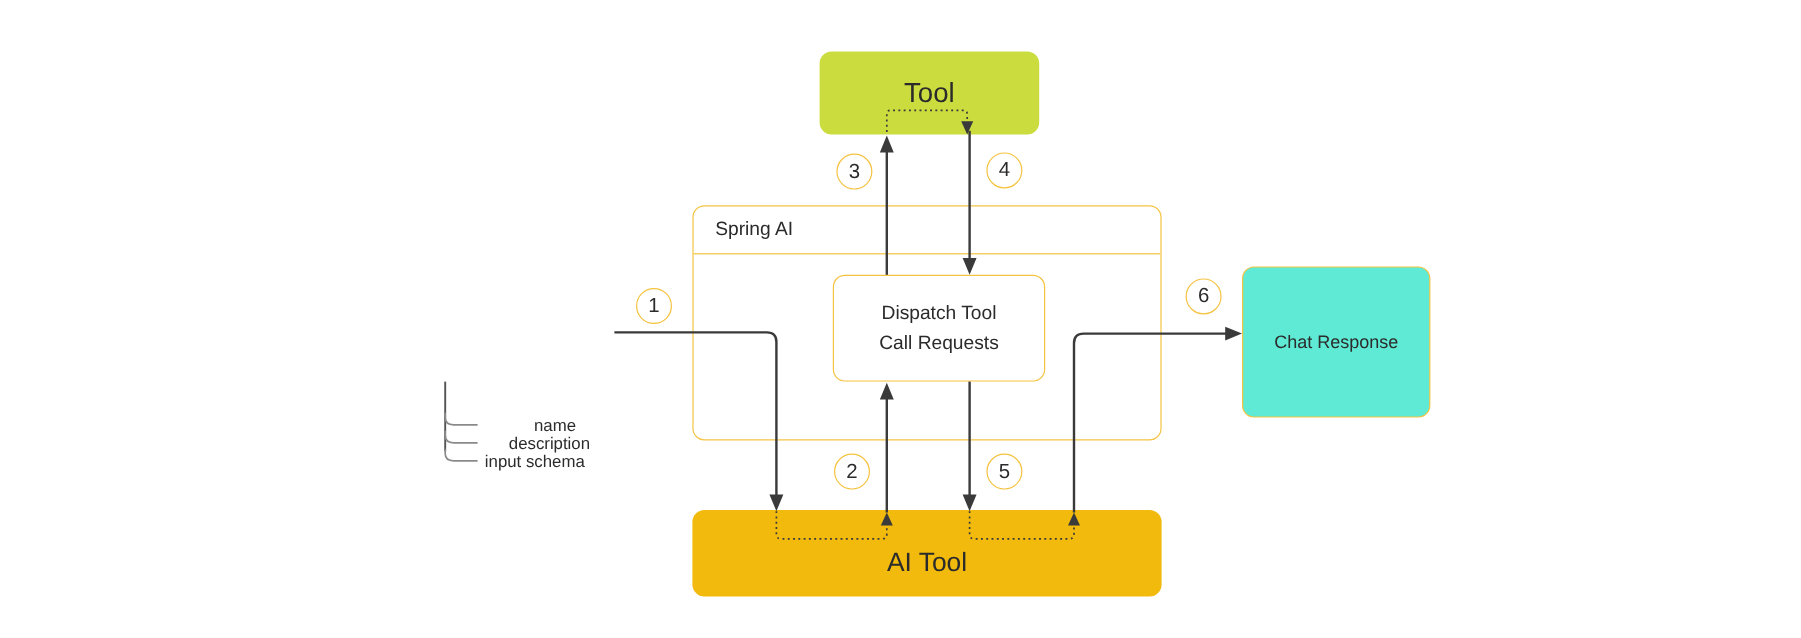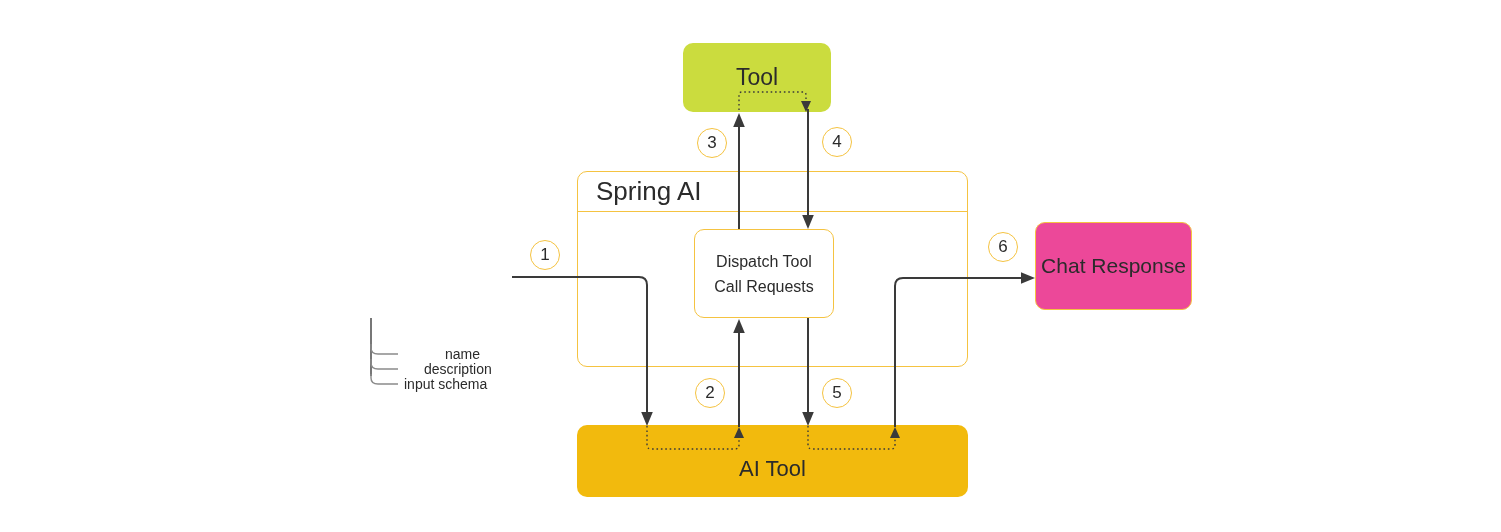--- a/index.html
+++ b/index.html
@@ -19,44 +19,44 @@
     overflow:hidden;
   }
   .overlay{
     position:absolute;left:0;top:0;width:1501px;height:532px;
     pointer-events:none;
     z-index:5;
   }
   .node{position:absolute;box-sizing:border-box;}
 
   .tool-node{
-    left:683px;top:43px;width:148px;height:69px;
+    left:683px;top:43px;width:183px;height:69px;
     background:var(--lime);
     border-radius:10px;
     display:flex;align-items:center;justify-content:center;
     font-size:23px;
     z-index:2;
   }
   .spring-node{
     left:577px;top:171px;width:391px;height:196px;
     border:1.5px solid var(--border-gold);
     border-radius:10px;
     background:#ffffff;
     z-index:1;
   }
   .spring-header{
     height:39px;
     border-bottom:1.5px solid var(--border-gold);
     display:flex;align-items:center;
     padding-left:18px;
-    font-size:26px;
+    font-size:16px;
     text-align:center;
   }
   .dispatch-node{
-    left:694px;top:229px;width:140px;height:89px;
+    left:694px;top:229px;width:177px;height:89px;
     background:#ffffff;
     border:1.5px solid var(--border-gold);
     border-radius:10px;
     display:flex;align-items:center;justify-content:center;
     text-align:center;
     font-size:16px;line-height:25px;
     white-space:pre-line;
     z-index:2;
   }
   .chat-req-node{
@@ -72,26 +72,26 @@
     font-size:17px;
   }
   .tool-def-node{
     position:absolute;left:6px;top:47px;width:148px;height:47px;
     background:var(--lime);
     border-radius:9px;
     display:flex;align-items:center;justify-content:center;
     font-size:15px;
   }
   .chat-res-node{
-    left:1035px;top:222px;width:157px;height:88px;
-    background:#ec4899;
-    border:1.5px solid var(--border-gold);
-    border-radius:10px;
-    display:flex;align-items:center;justify-content:center;
-    font-size:21px;
+    left:1035px;top:222px;width:157px;height:126px;
+    background:#5eead4;
+    border:1.5px solid var(--border-gold);
+    border-radius:10px;
+    display:flex;align-items:center;justify-content:center;
+    font-size:15px;
     z-index:2;
   }
   .ai-model-node{
     left:577px;top:425px;width:391px;height:72px;
     background:var(--gold);
     border-radius:10px;
     display:flex;justify-content:center;align-items:flex-start;
     padding-top:31px;
     font-size:22px;
     z-index:2;

